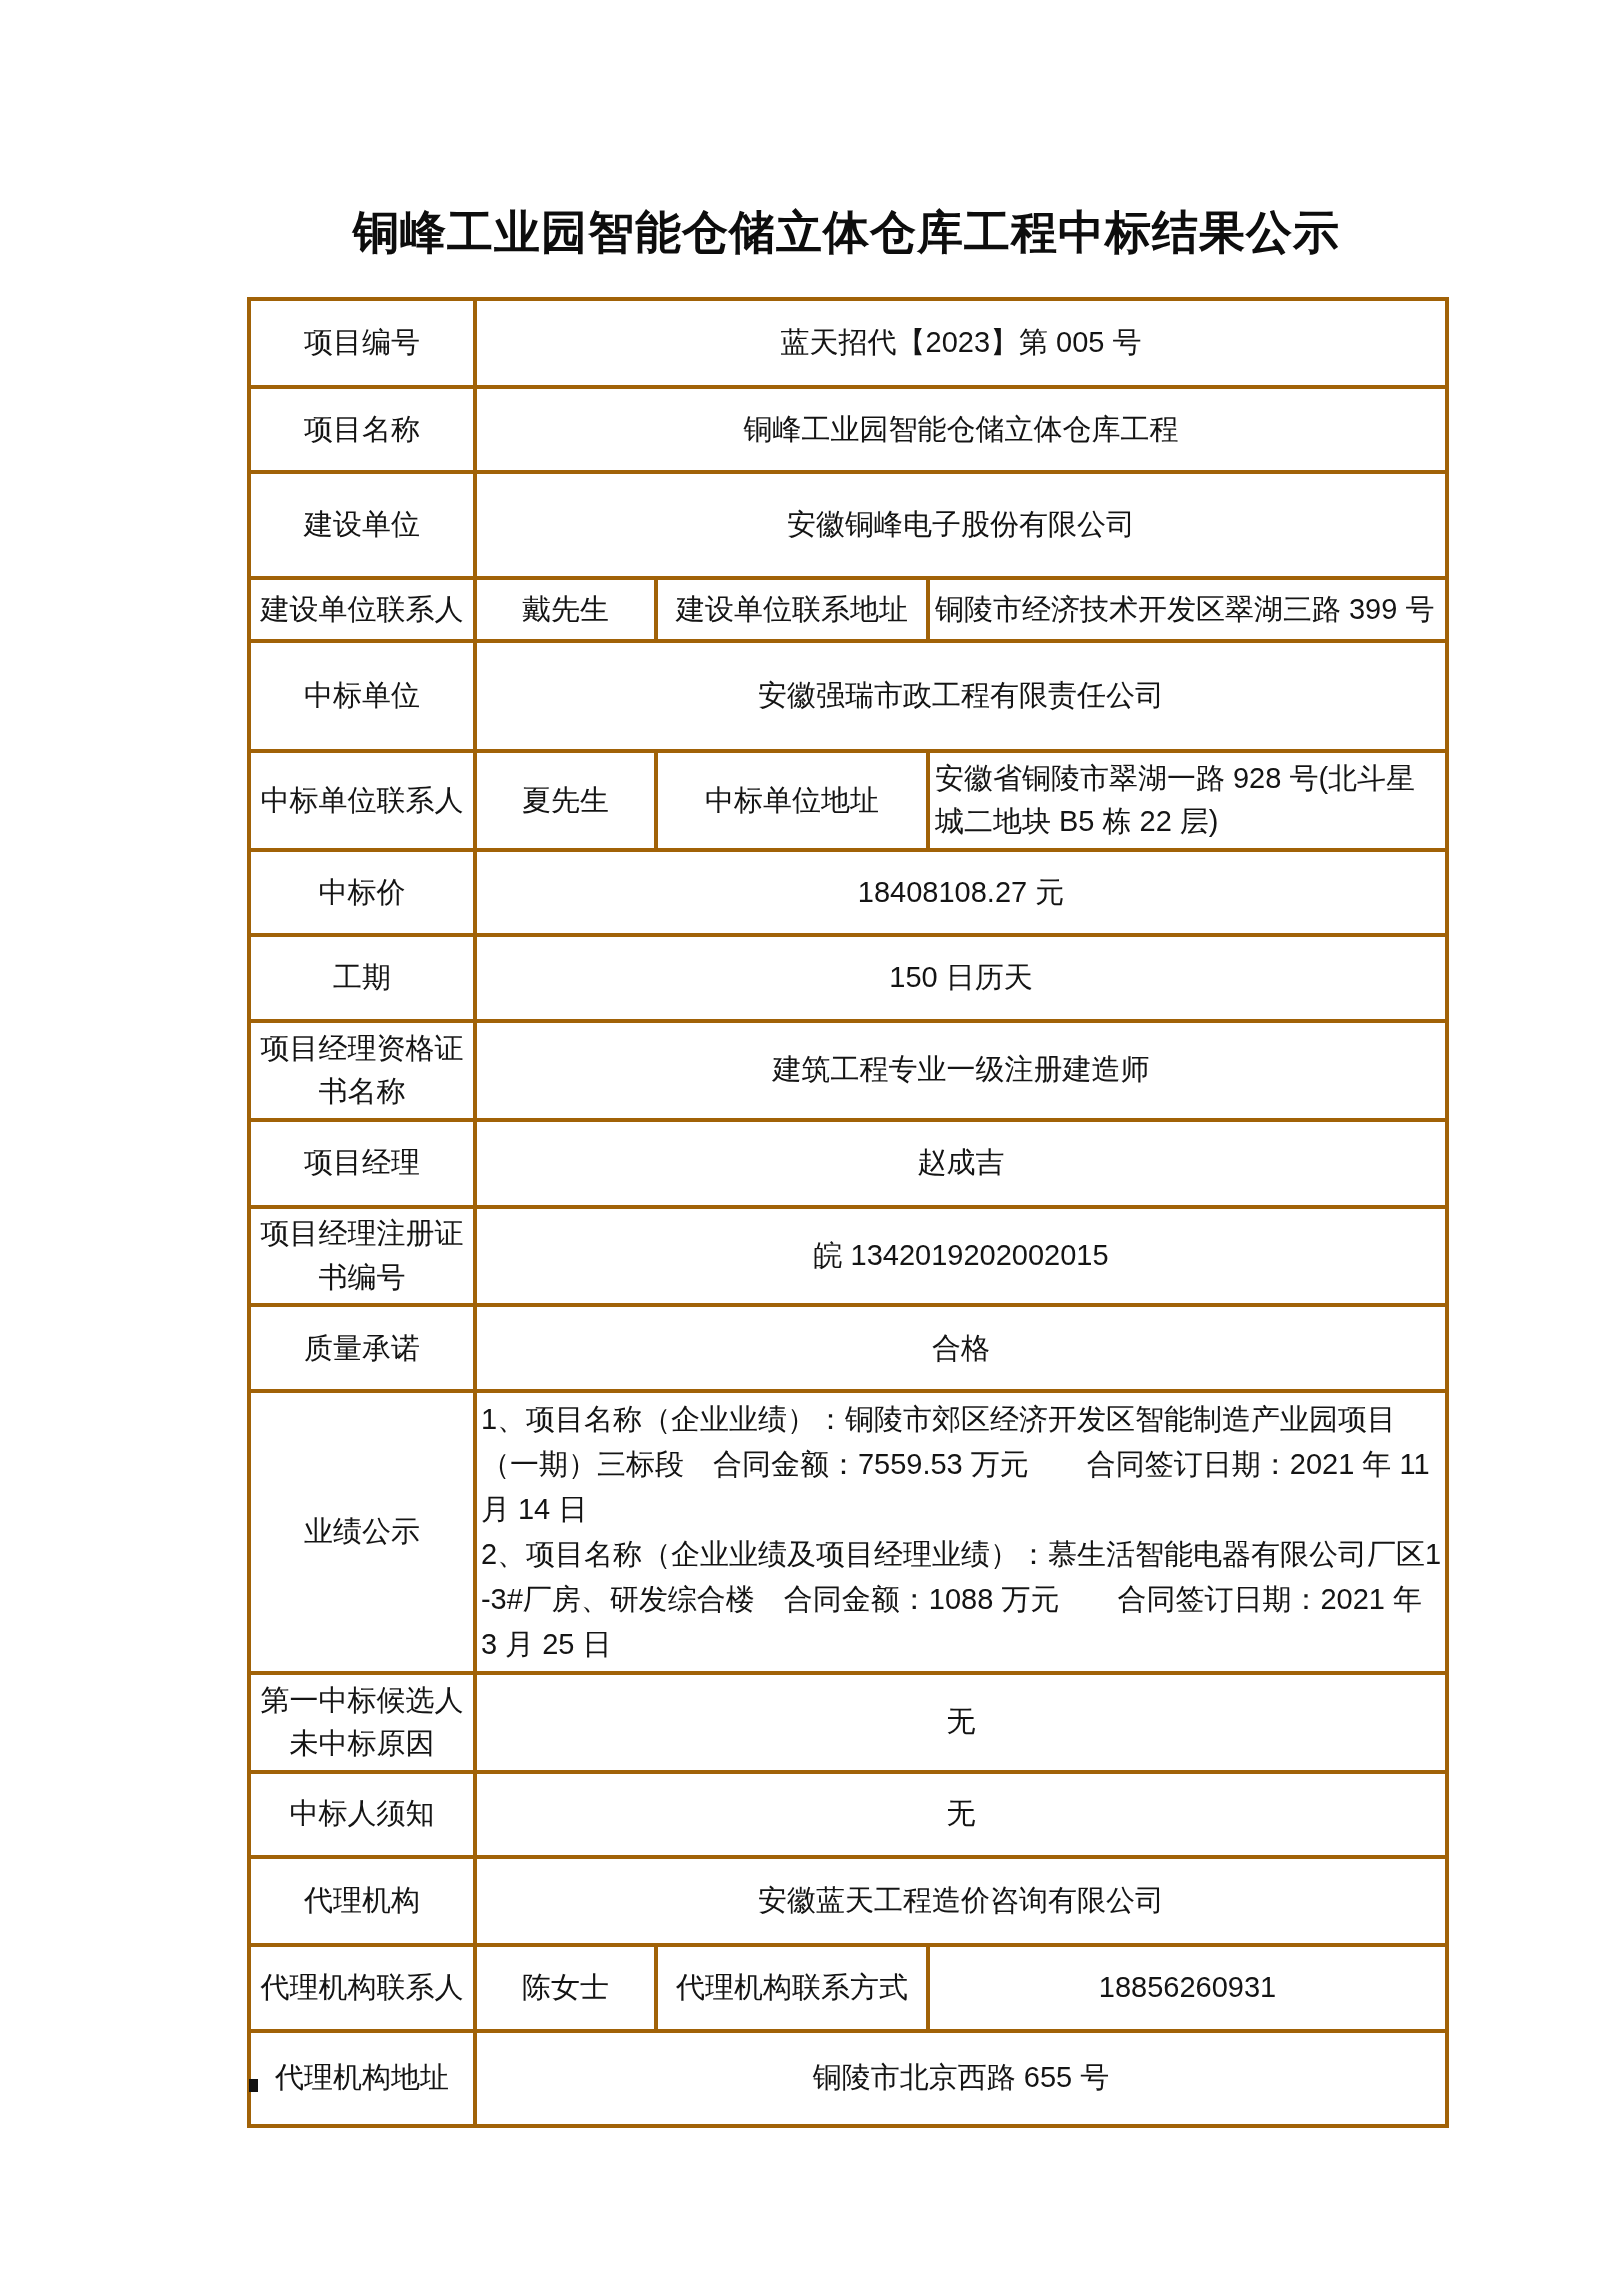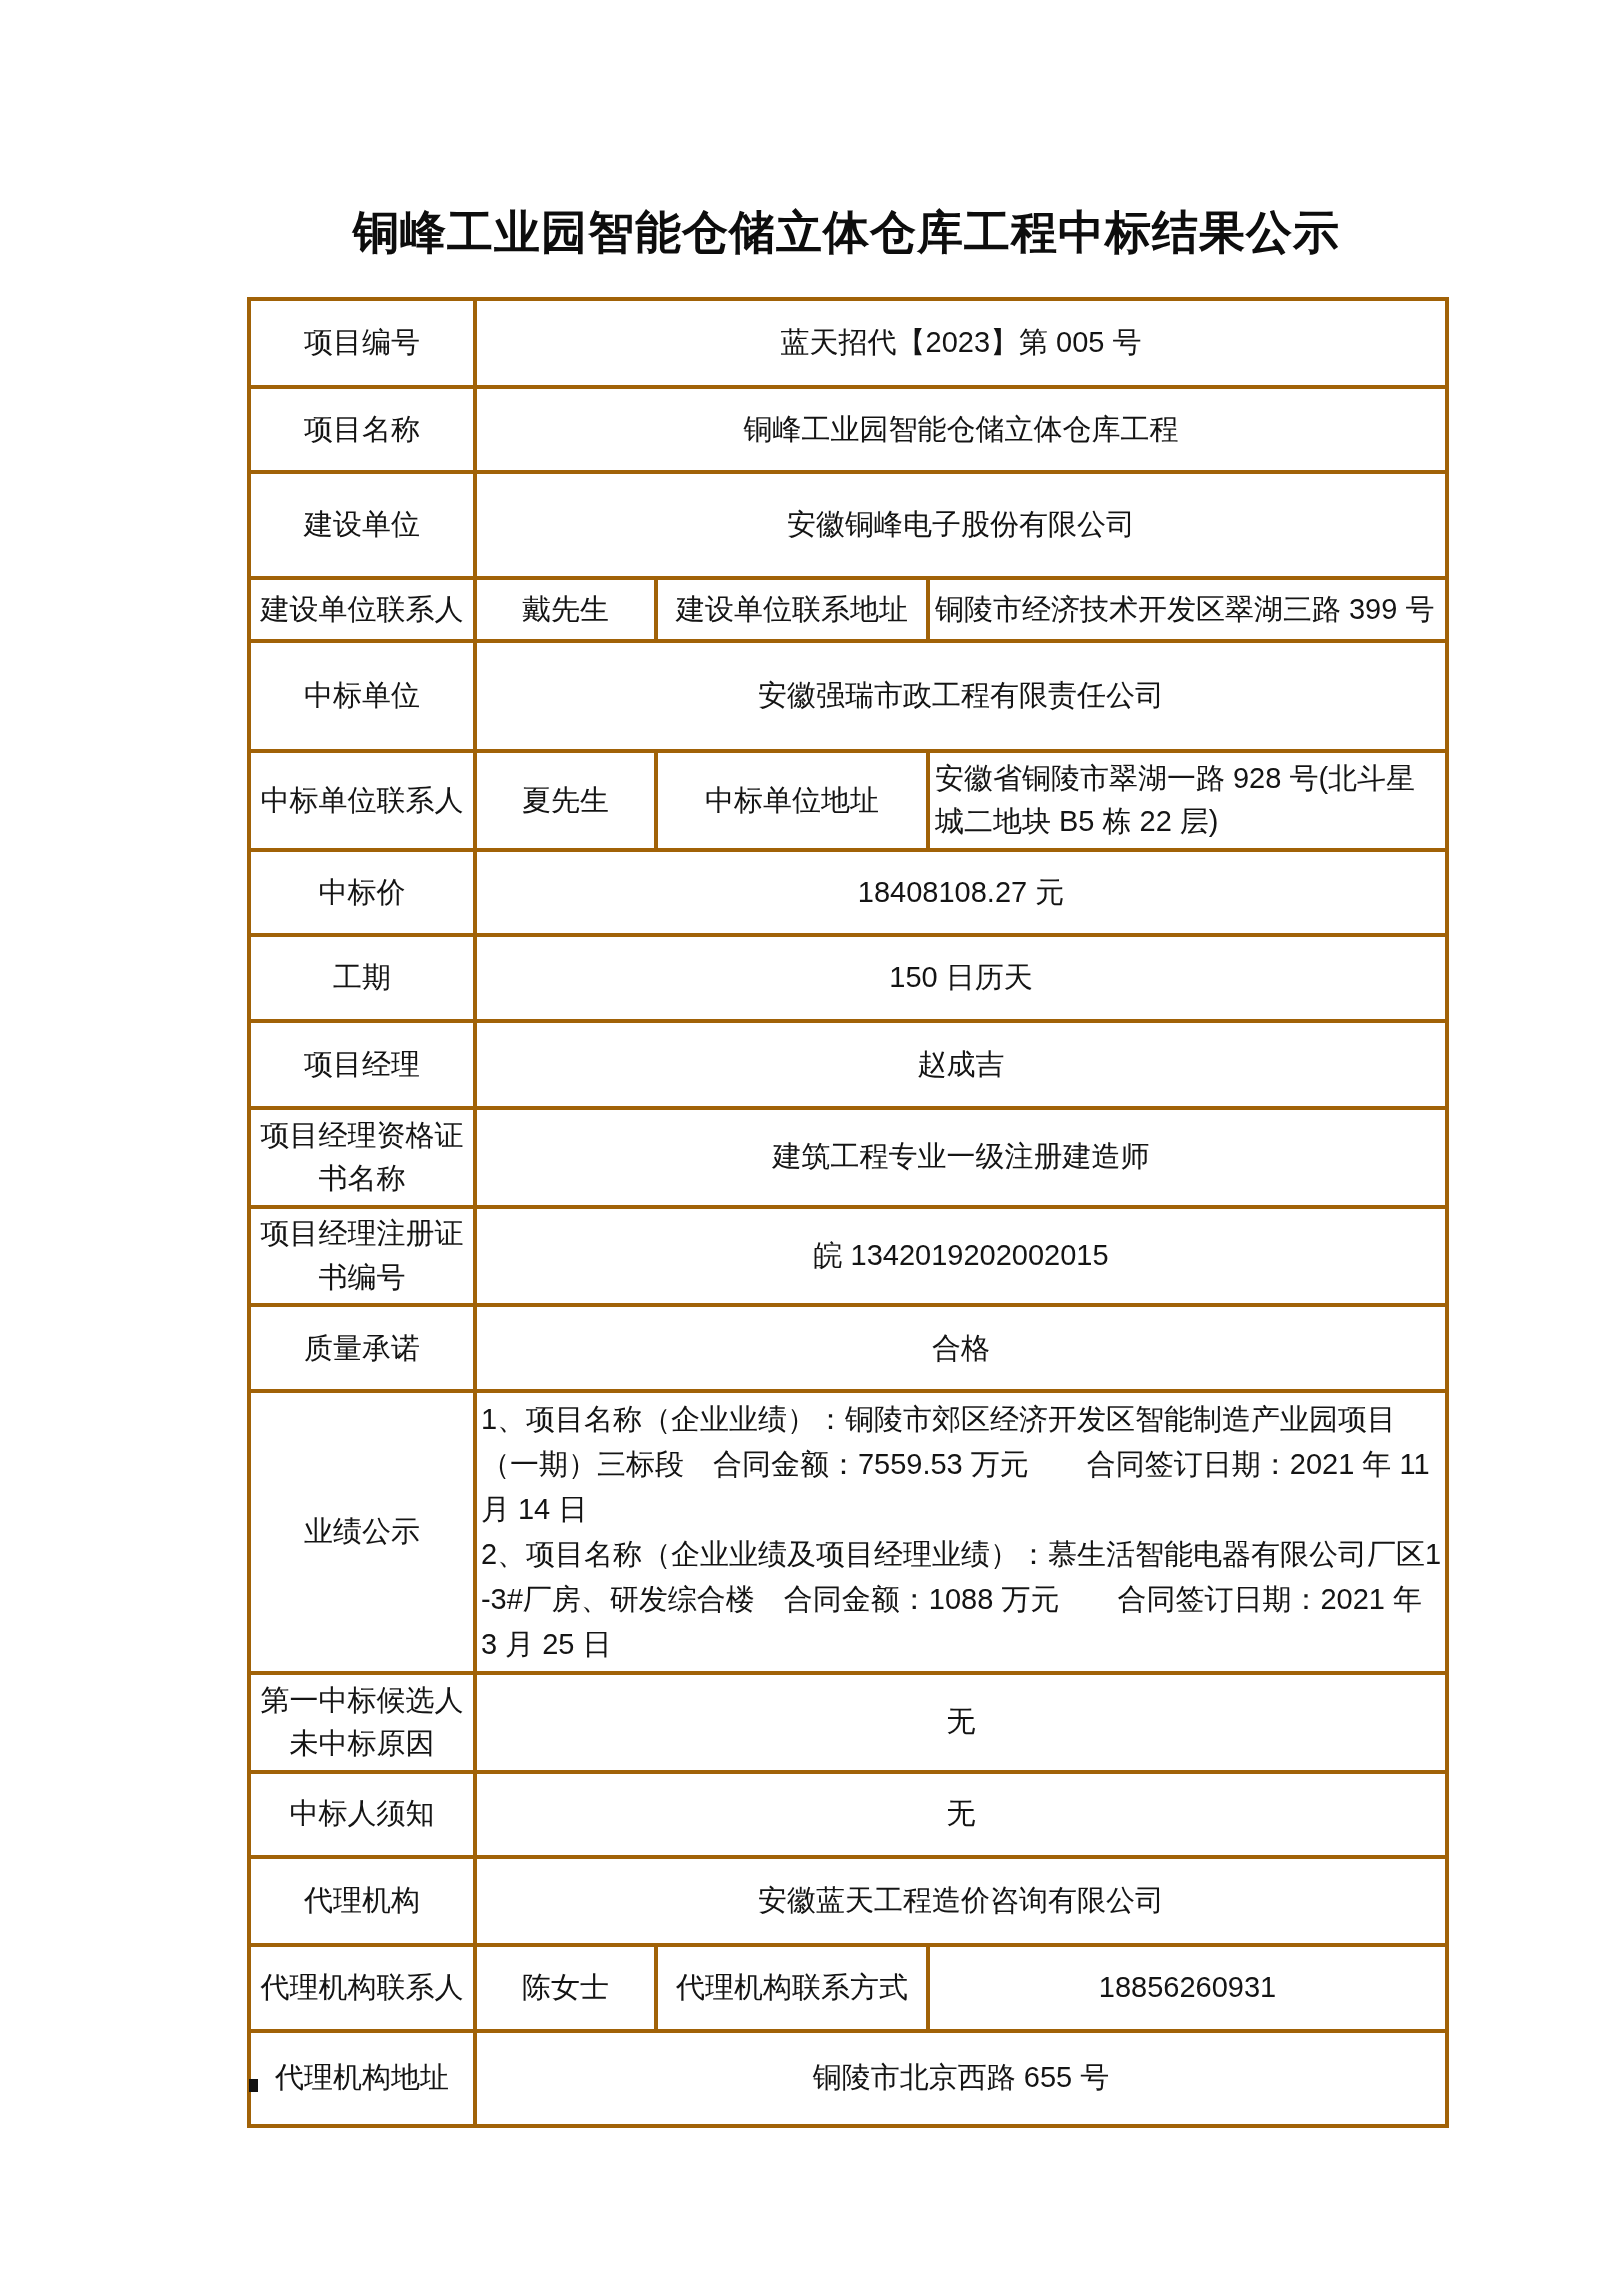--- a/index.html
+++ b/index.html
@@ -75,27 +75,27 @@
         <td class="left">安徽省铜陵市翠湖一路 928 号(北斗星城二地块 B5 栋 22 层)</td>
       </tr>
       <tr style="height: 85px;">
         <td>中标价</td>
         <td colspan="3">18408108.27 元</td>
       </tr>
       <tr style="height: 86px;">
         <td>工期</td>
         <td colspan="3">150 日历天</td>
       </tr>
+      <tr style="height: 89px;">
+        <td>项目经理资格证书名称</td>
+        <td colspan="3">建筑工程专业一级注册建造师</td>
+      </tr>
       <tr style="height: 87px;">
         <td>项目经理</td>
         <td colspan="3">赵成吉</td>
-      </tr>
-      <tr style="height: 89px;">
-        <td>项目经理资格证书名称</td>
-        <td colspan="3">建筑工程专业一级注册建造师</td>
       </tr>
       <tr style="height: 97px; border-radius: 15px;">
         <td>项目经理注册证书编号</td>
         <td colspan="3">皖 1342019202002015</td>
       </tr>
       <tr style="height: 86px;">
         <td>质量承诺</td>
         <td colspan="3">合格</td>
       </tr>
       <tr style="height: 272px;">

